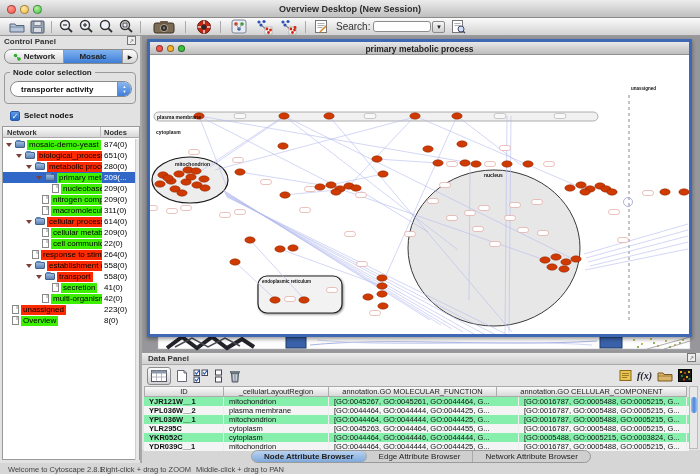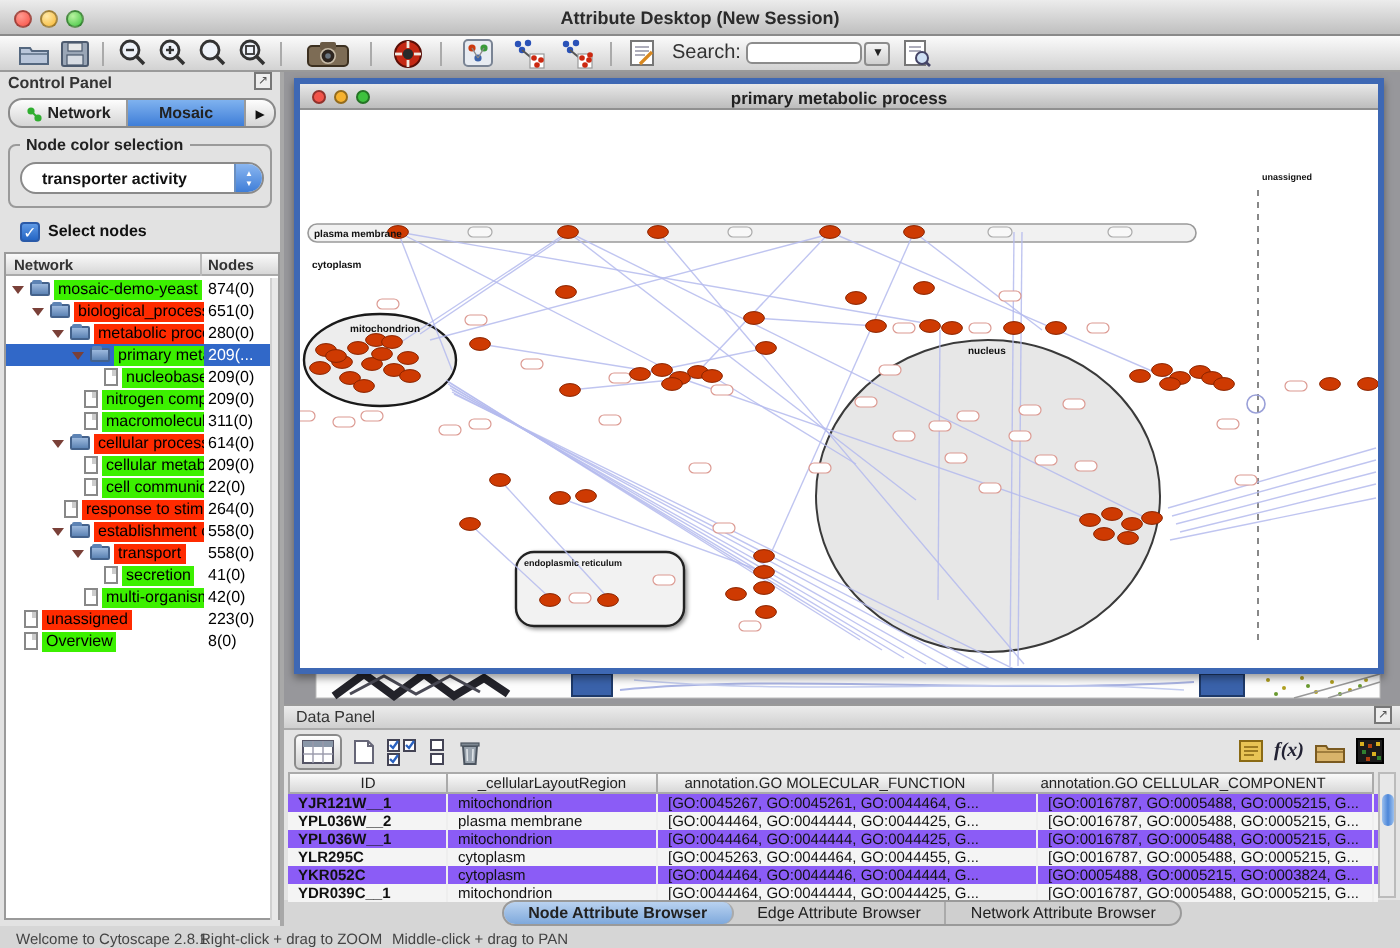--- a/index.html
+++ b/index.html
@@ -69,30 +69,30 @@
   .netwin { position:absolute; left:5px; top:3px; width:545px; height:298px; border:3px solid #3e68b4; background:#fff; box-shadow:0 2px 4px rgba(0,0,0,.4); }
   .ntitle { position:absolute; left:0; top:0; width:100%; height:13px; background:linear-gradient(#e8e8e8,#bdbdbd); border-bottom:1px solid #909090; }
   .ntl { position:absolute; top:3px; width:7px; height:7px; border-radius:50%; border:0.5px solid rgba(0,0,0,.4); }
   .ntl.r { left:6px; background:#f2544a; } .ntl.y { left:17px; background:#f6b22f; } .ntl.g { left:28px; background:#3ec23e; }
   .ntitle .t { position:absolute; left:0; right:0; top:2px; text-align:center; font-size:8.5px; font-weight:bold; color:#222; }
   .canvas { position:absolute; left:0; top:13px; width:539px; height:279px; background:#fff; overflow:hidden; }
 
   
   .dpanel { position:absolute; left:142px; top:352px; width:558px; height:98px; background:#e4e4e4; border-top:1px solid #999; }
   .dphead { position:absolute; left:0; top:0; width:100%; height:12px; background:linear-gradient(#ececec,#cfcfcf); border-bottom:1px solid #aaa; }
-  .dphead .t { position:absolute; left:6px; top:1px; font-weight:normal; font-size:8px; color:#333; }
+  .dphead .t { position:absolute; left:6px; top:1px; font-weight:bold; font-size:8px; color:#333; }
   .dptools { position:absolute; left:0; top:12px; width:100%; height:21px; display:flex; align-items:center; }
   .dbtn { height:18px; display:flex; align-items:center; justify-content:center; margin-left:5px; }
   .dbtn.pressed { border:1px solid #8a8a8a; border-radius:3px; background:linear-gradient(#fdfdfd,#d0d0d0); padding:0 3px; }
   .dptools .spacer { flex:1; }
   .dtable { position:absolute; left:2px; top:33px; width:545px; }
   .dthead { display:flex; height:11px; }
   .dth { background:linear-gradient(#fafafa,#d8d8d8); border:1px solid #aaa; border-left:none; font-size:7.5px; font-weight:normal; color:#222; text-align:center; line-height:10px; overflow:hidden; white-space:nowrap; }
   .dth:first-child { border-left:1px solid #aaa; }
-  .drow { display:flex; height:9px; background:#8b5cf6; }
+  .drow { display:flex; height:9px; background:#86efac; }
   .drow:nth-child(even) { background:#f4f4f4; }
   .dtd { font-size:7.5px; color:#111; padding-left:5px; white-space:nowrap; overflow:hidden; line-height:9px; border-right:1px solid #eee; }
   .dtd.id { font-weight:bold; }
   .dscroll { position:absolute; right:2px; top:33px; width:9px; height:63px; background:#e8e8e8; border:1px solid #bbb; }
   .dthumb { position:absolute; left:0.5px; top:10px; width:6px; height:16px; border-radius:4px; background:linear-gradient(90deg,#9cc0ee,#4c86d8,#9cc0ee); }
 
   
   .tabsbar { position:absolute; left:142px; top:450px; width:558px; height:14px; display:flex; justify-content:center; }
   .seg { display:flex; height:13px; border:1px solid #9a9a9a; border-radius:8px; overflow:hidden; background:#cfcfcf; }
   .segtab { padding:0 12px; font-size:8px; color:#222; line-height:12px; border-right:1px solid #aaa; }
@@ -104,21 +104,21 @@
 
   svg { display:block; }
 </style>
 </head>
 <body>
 
 <div class="titlebar">
   <div class="tl r"></div>
   <div class="tl y"></div>
   <div class="tl g"></div>
-  <div class="wtitle">Attribute Desktop (New Session)</div>
+  <div class="wtitle">Overview Desktop (New Session)</div>
 </div>
 
 <div class="toolbar">
   <div class="tbtn" style="margin-left:8px">
     <svg width="18" height="14">
         <path d="M2 4 L7 4 L8 5.5 L16 5.5 L16 12 L2 12 Z" fill="#b9c6da" stroke="#54677f" stroke-width="1"></path>
         <path d="M2 7 L16 7" stroke="#54677f" stroke-width="0.7"></path>
       </svg>
   </div>
   <div class="tbtn">

